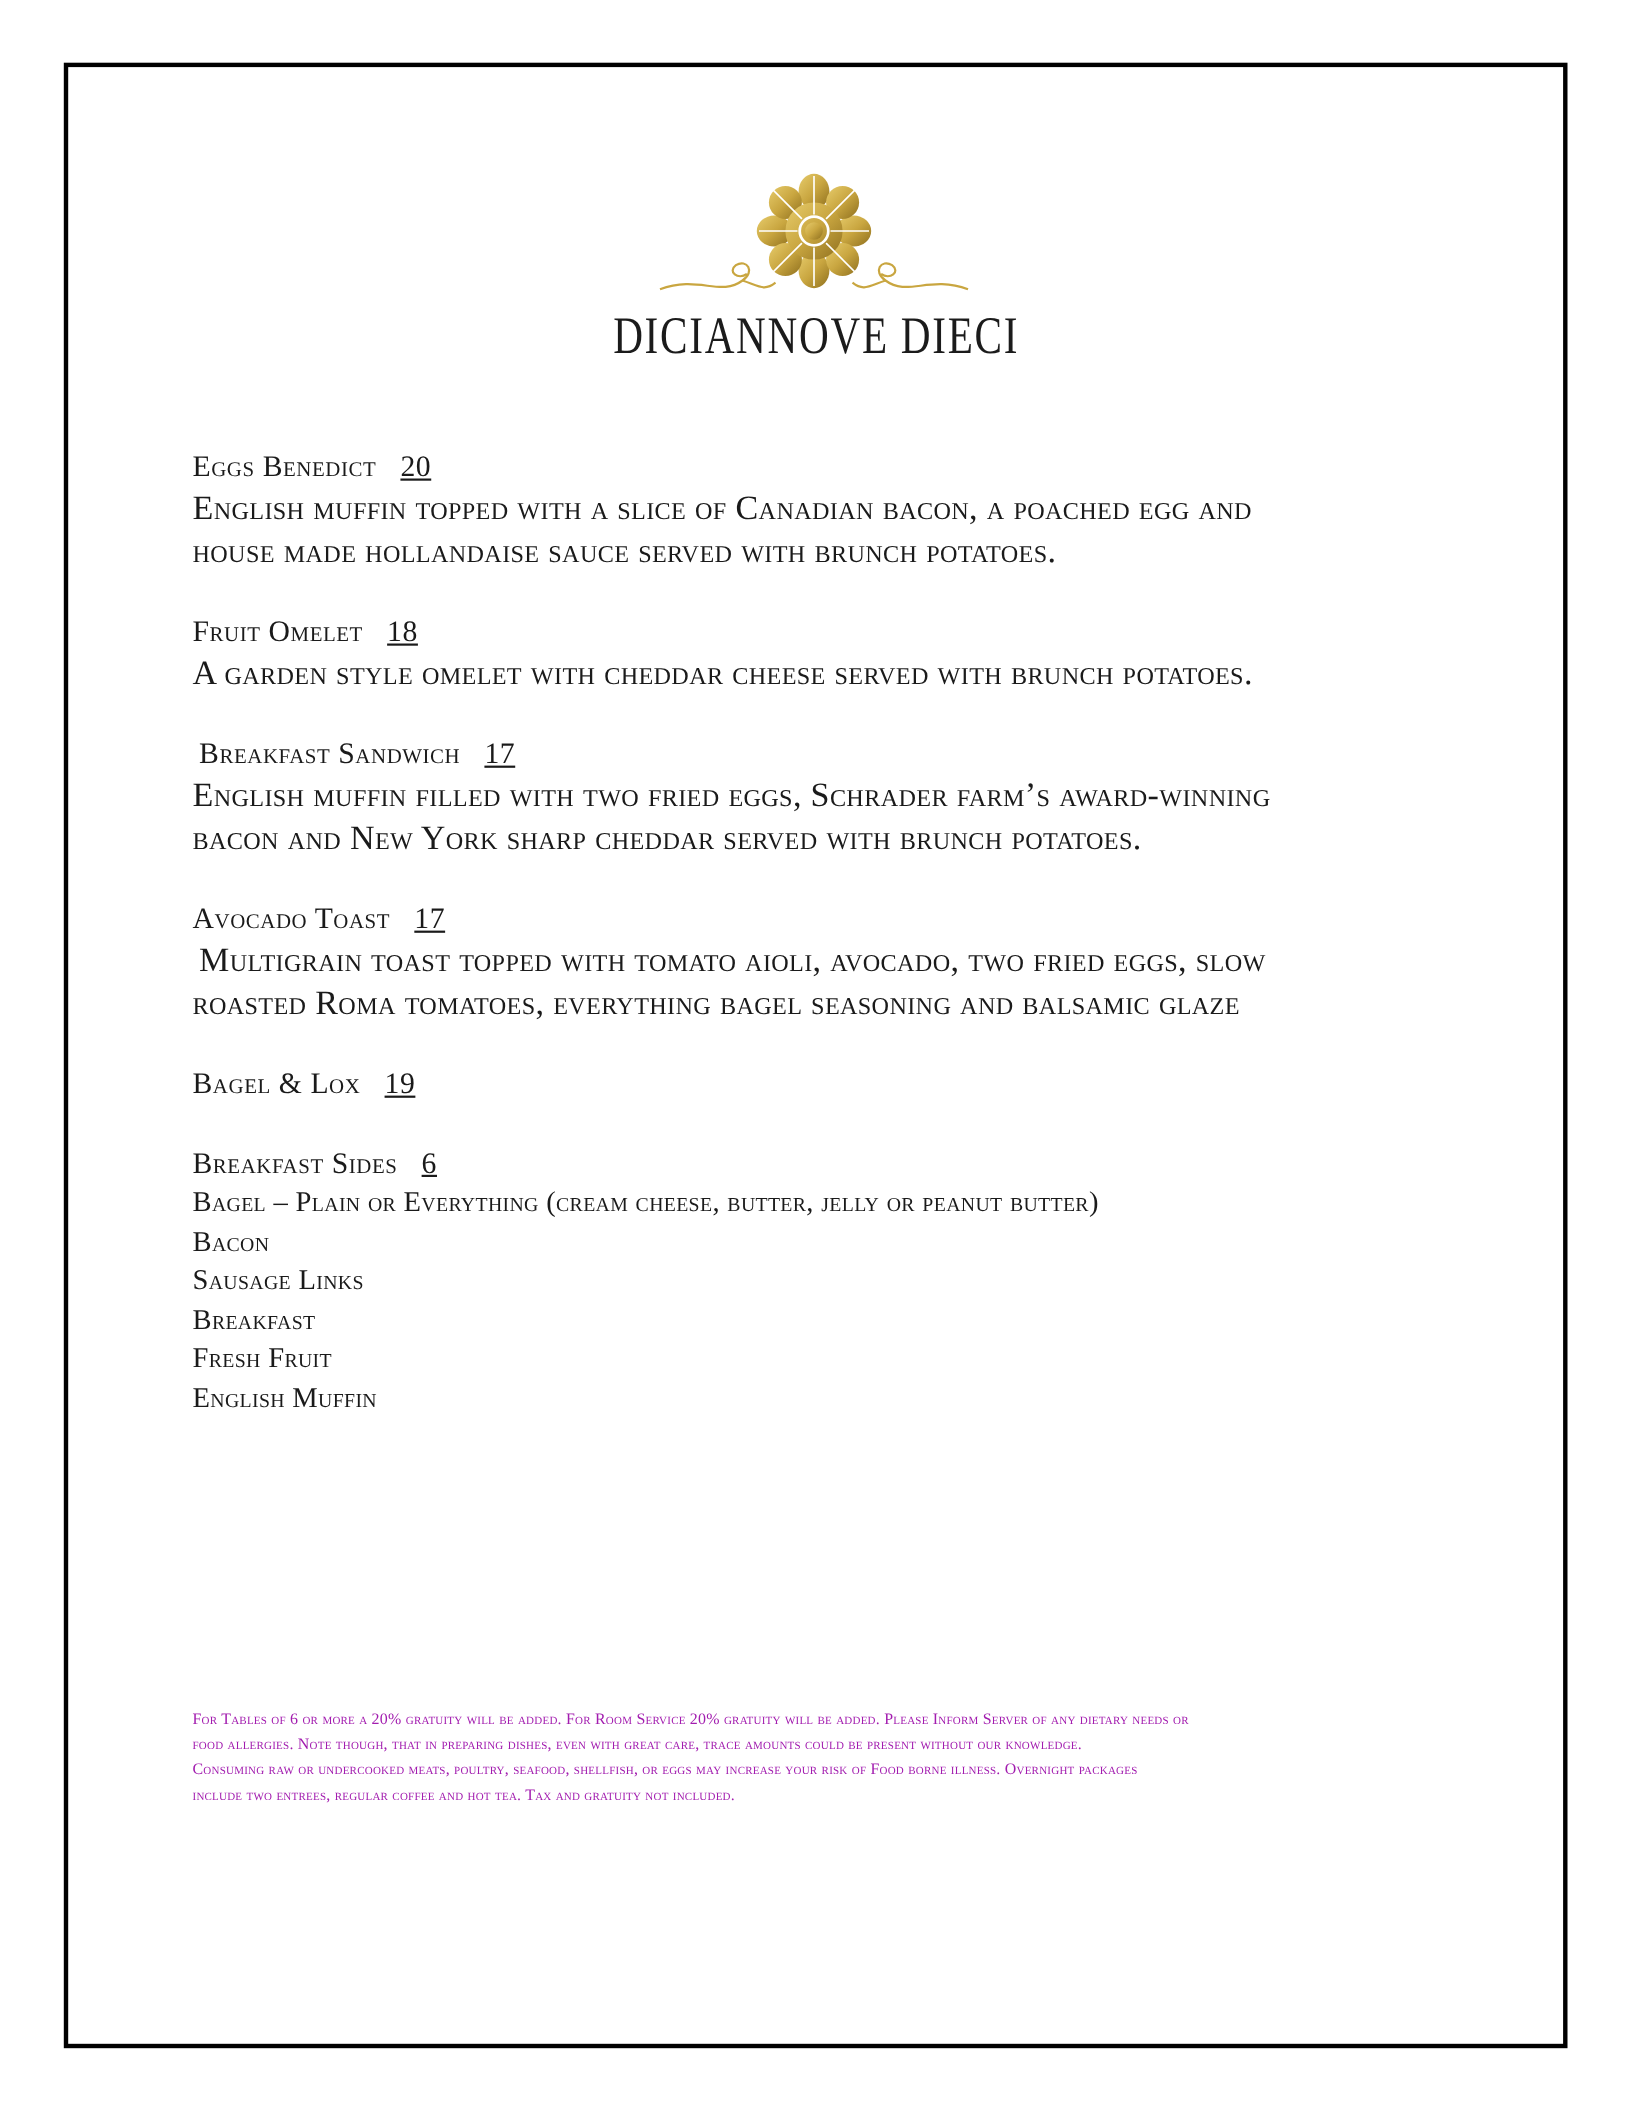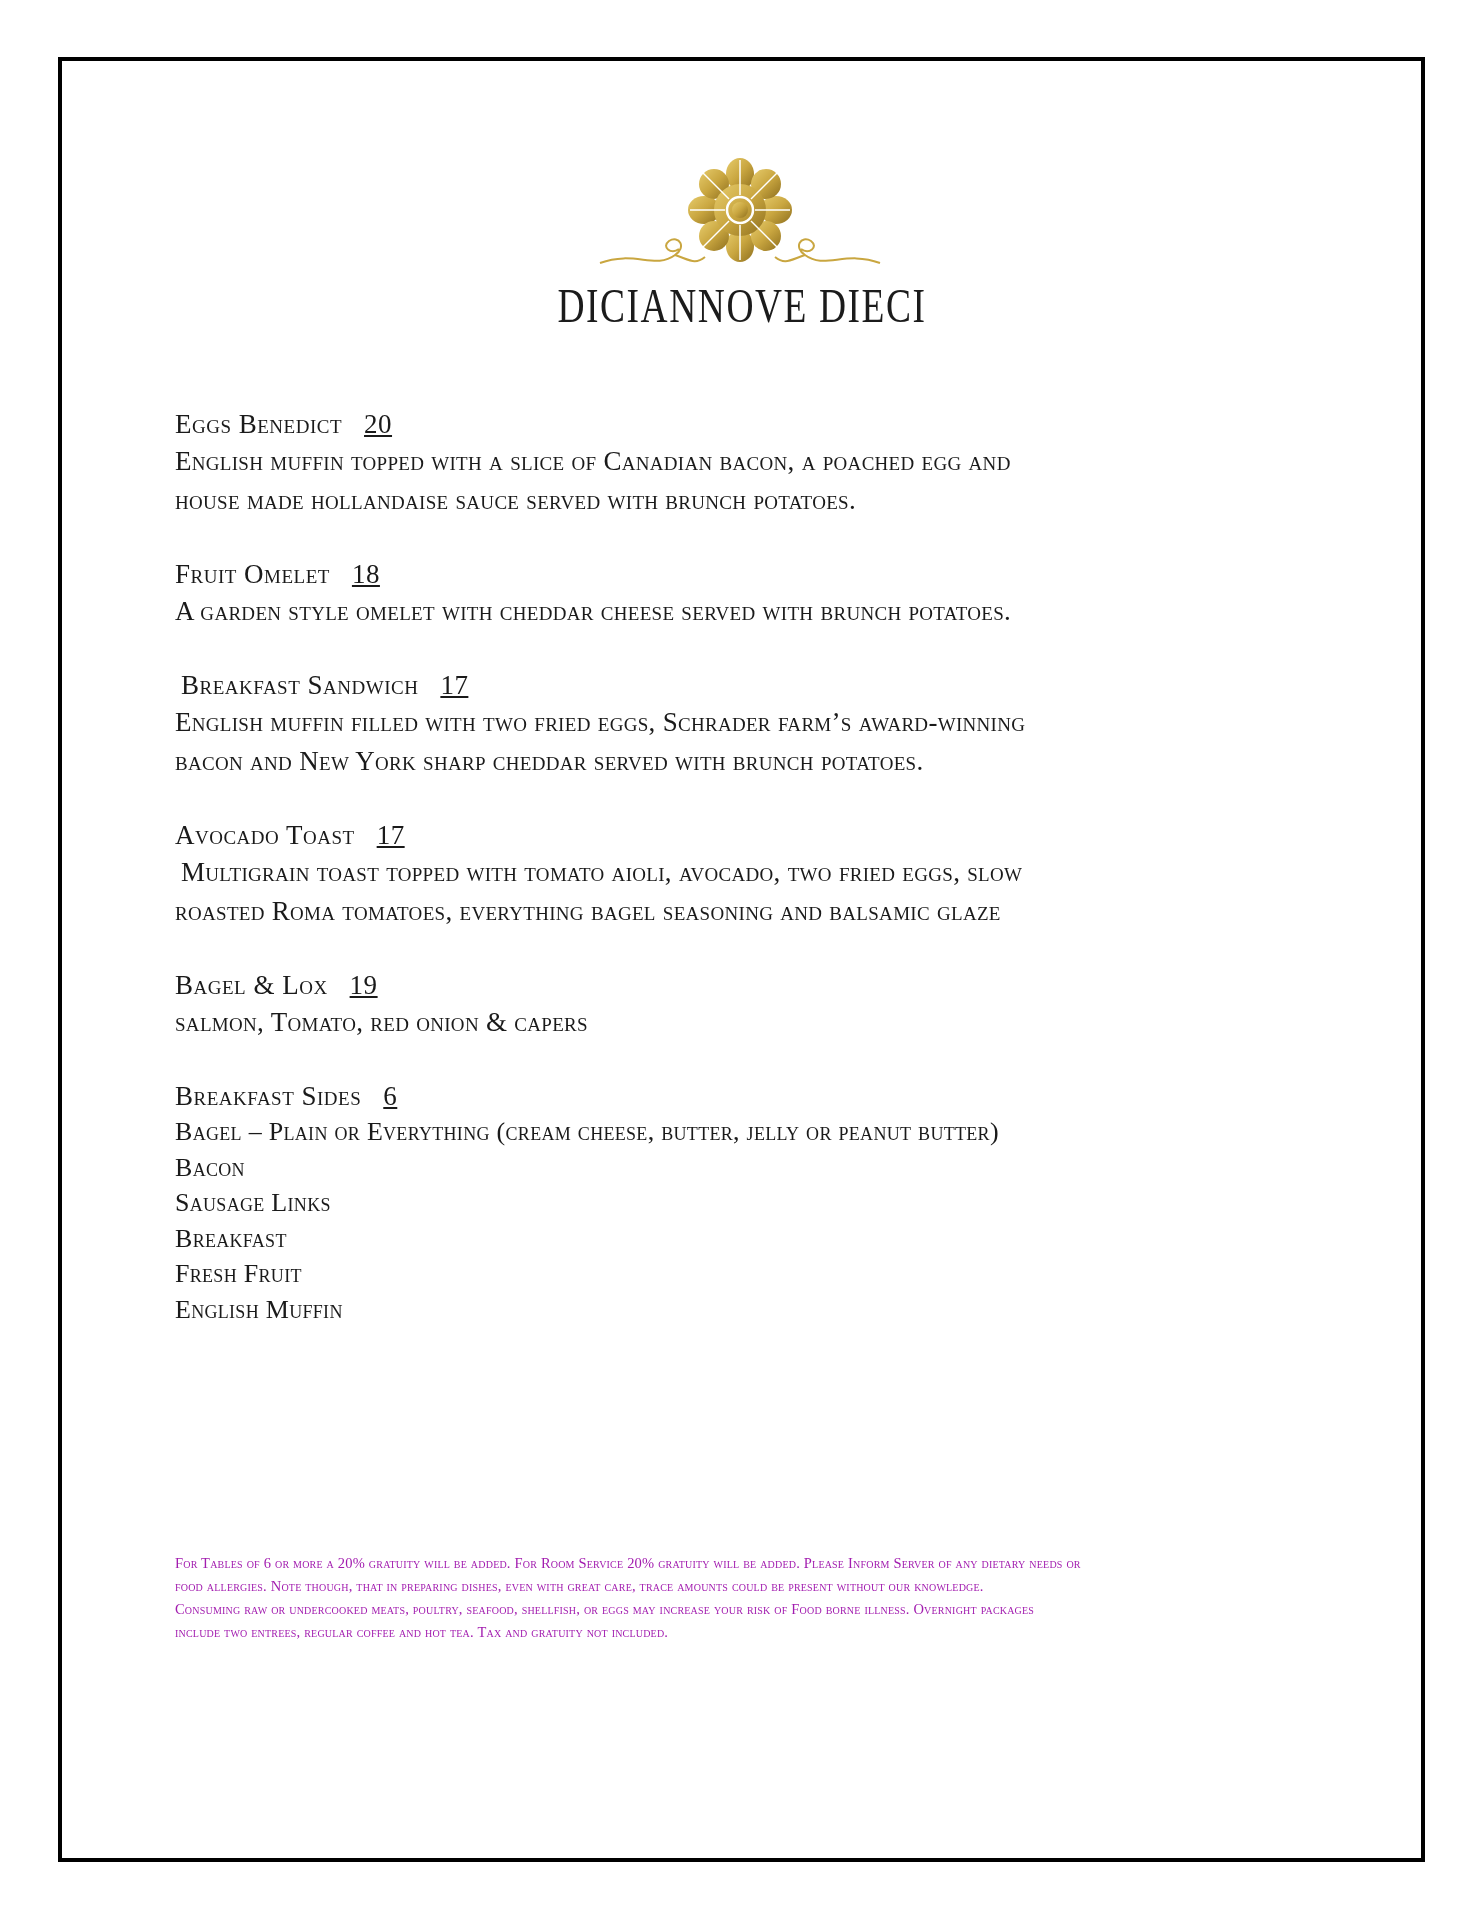--- a/index.html
+++ b/index.html
@@ -8,21 +8,21 @@
   .frame { position:absolute; left:58px; top:57px; width:1359px; height:1797px;
            border:4px solid #000; box-sizing:content-box; }
   .logo { position:absolute; left:595px; top:155px; width:290px; height:120px; }
   .brand { position:absolute; left:0; width:1484px; top:278px; text-align:center;
            font-family:"Liberation Serif", serif; font-size:48px; letter-spacing:2px;
            transform:scaleX(0.78); transform-origin:742px 0; color:#1b1b1b; font-weight:normal; }
   .menu { position:absolute; left:175px; top:406px; width:1150px; }
   .item { margin-bottom:36px; }
   .item-head { font-size:27px; font-variant:small-caps; letter-spacing:0.5px; line-height:36px; }
   .item-head .price { margin-left:22px;text-decoration:underline; }
-  .item-desc { font-size:27px; font-variant:small-caps; letter-spacing:0.3px; line-height:39px; }
+  .item-desc { font-size:31px; font-variant:small-caps; letter-spacing:0.3px; line-height:39px; }
   .indent { padding-left:6px; }
   .sides { margin-top:0; }
   .side-line { font-size:26px; font-variant:small-caps; line-height:35.5px; letter-spacing:0.3px; }
   .footer { position:absolute; left:175px; top:1552px; width:1150px;
             font-size:14.5px; font-variant:small-caps; line-height:23px; letter-spacing:0.2px; color:#a21caf; }
 </style>
 </head>
 <body>
 
 <div class="frame"></div>
@@ -85,21 +85,20 @@
     <div class="item-desc">English muffin filled with two fried eggs, Schrader farm’s award-winning</div>
     <div class="item-desc">bacon and New York sharp cheddar served with brunch potatoes.</div>
   </div>
   <div class="item">
     <div class="item-head"><span>Avocado Toast</span><span class="price">17</span></div>
     <div class="item-desc indent">Multigrain toast topped with tomato aioli, avocado, two fried eggs, slow</div>
     <div class="item-desc">roasted Roma tomatoes, everything bagel seasoning and balsamic glaze</div>
   </div>
   <div class="item">
     <div class="item-head"><span>Bagel &amp; Lox</span><span class="price">19</span></div>
-    <div class="item-desc">salmon, Tomato, red onion &amp; capers</div>
   </div>
   <div class="item sides">
     <div class="item-head"><span>Breakfast Sides</span><span class="price">6</span></div>
     <div class="side-line">Bagel – Plain or Everything (cream cheese, butter, jelly or peanut butter)</div>
     <div class="side-line">Bacon</div>
     <div class="side-line">Sausage Links</div>
     <div class="side-line">Breakfast</div>
     <div class="side-line">Fresh Fruit</div>
     <div class="side-line">English Muffin</div>
   </div>

